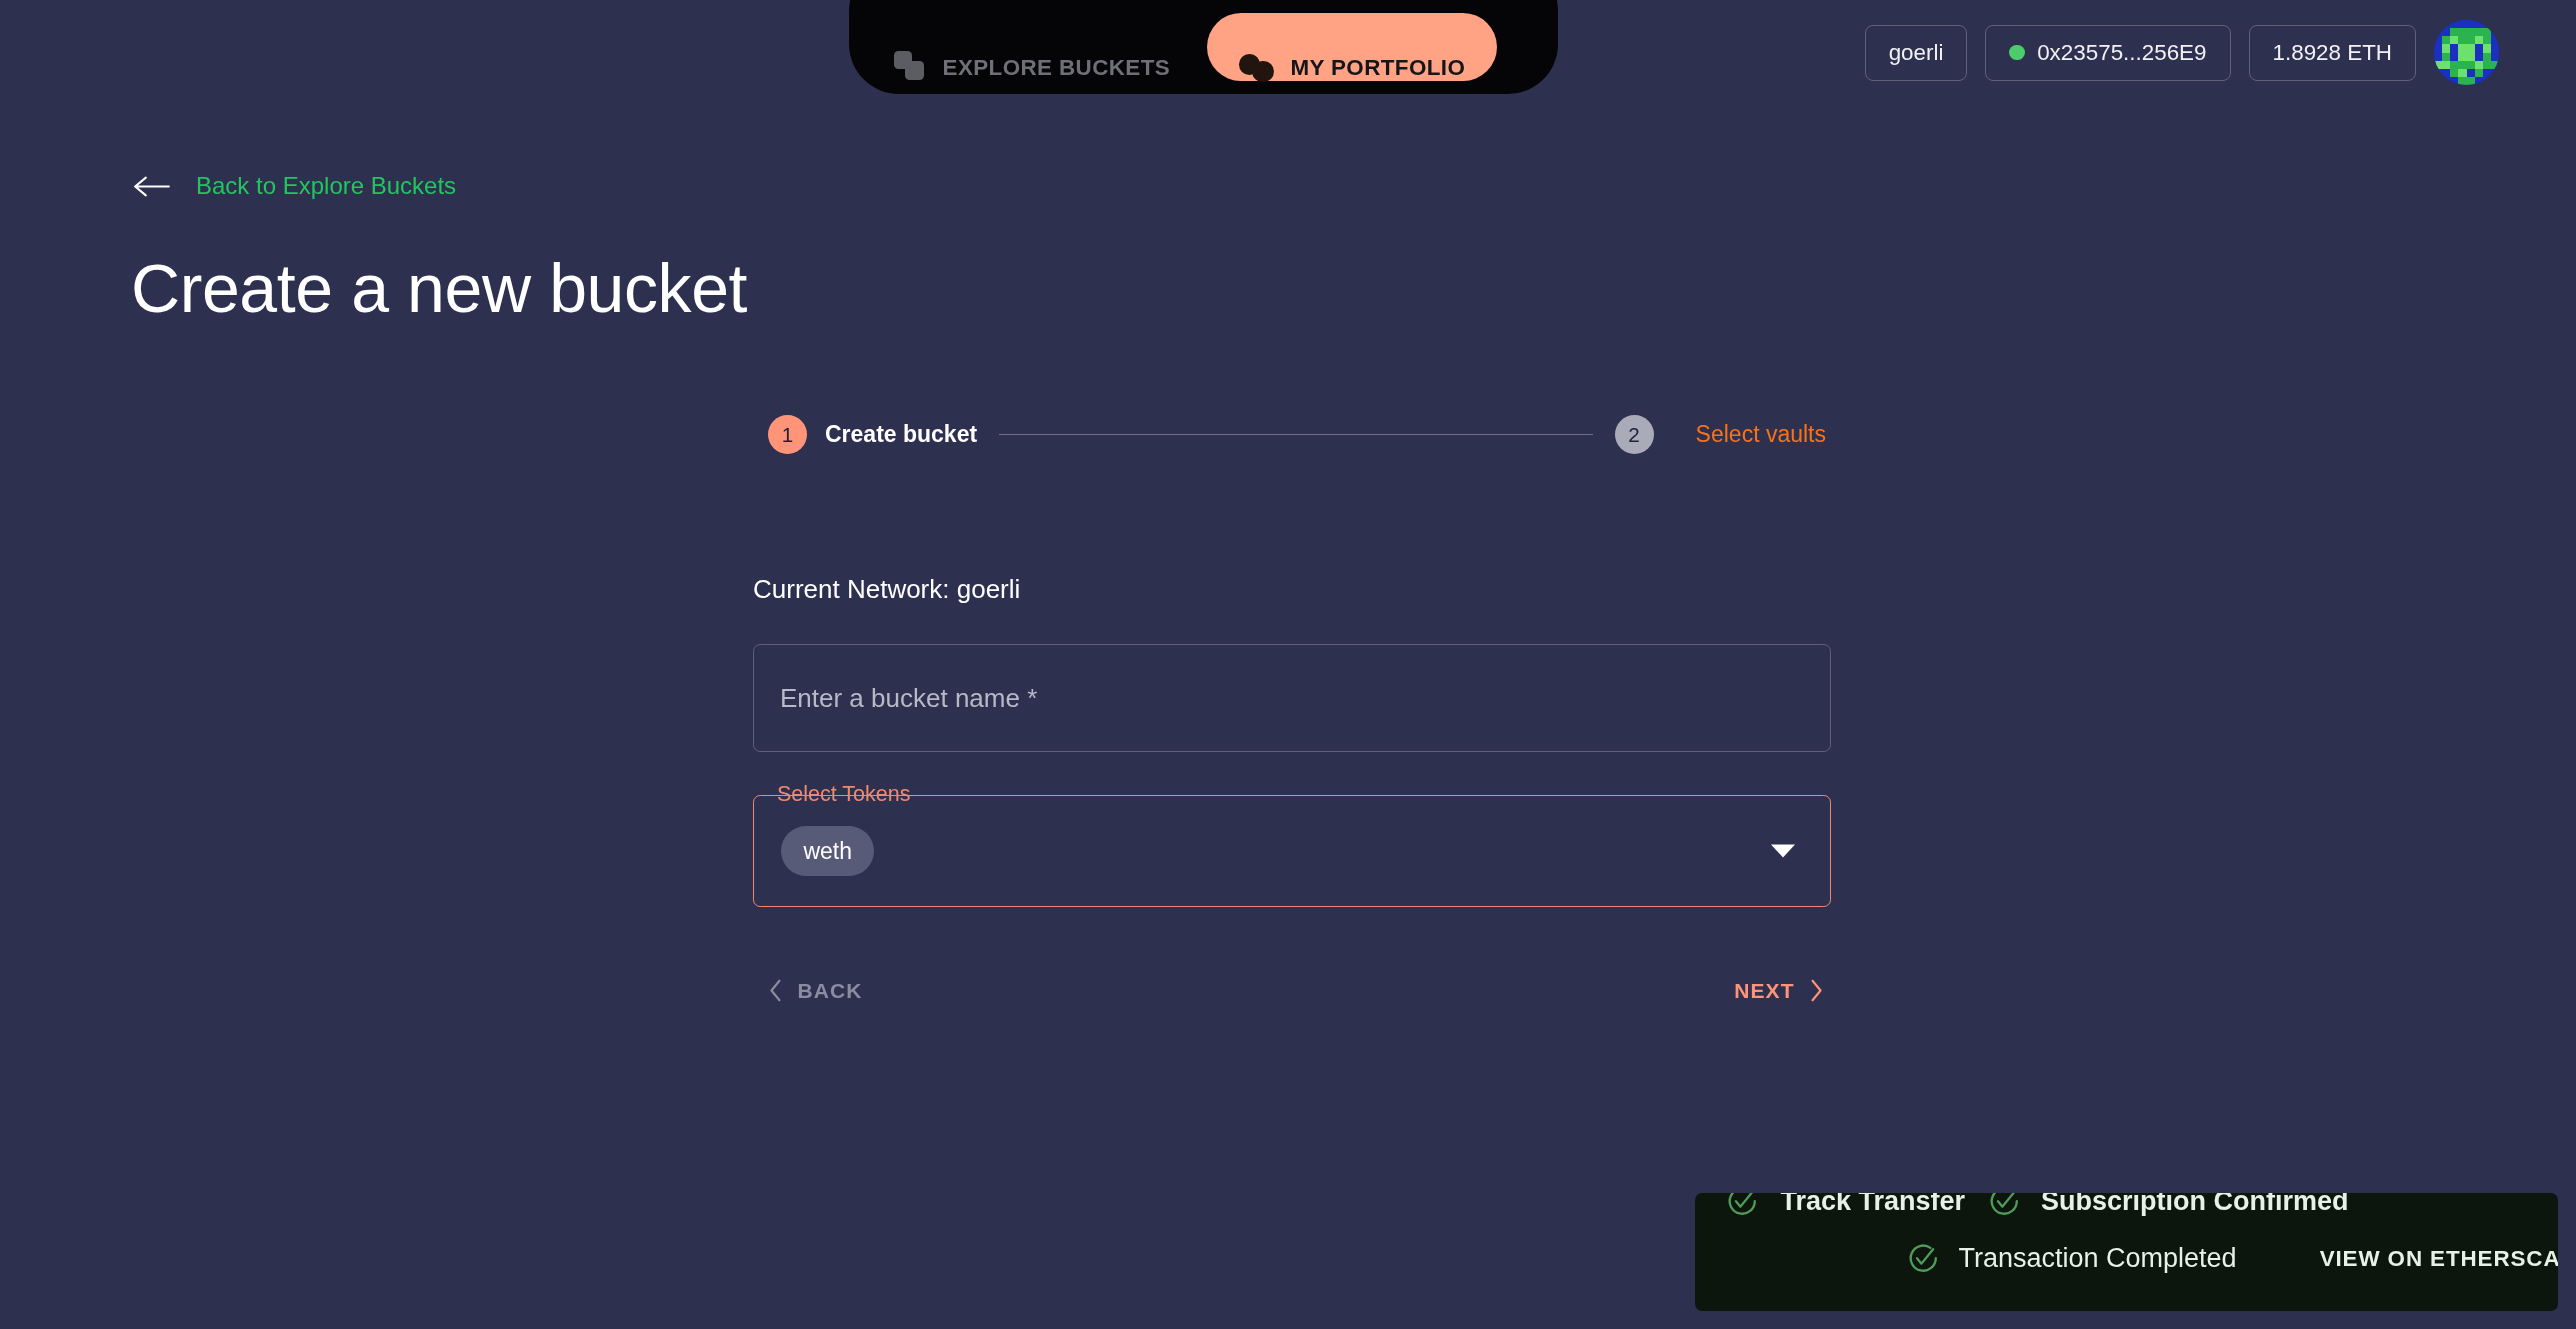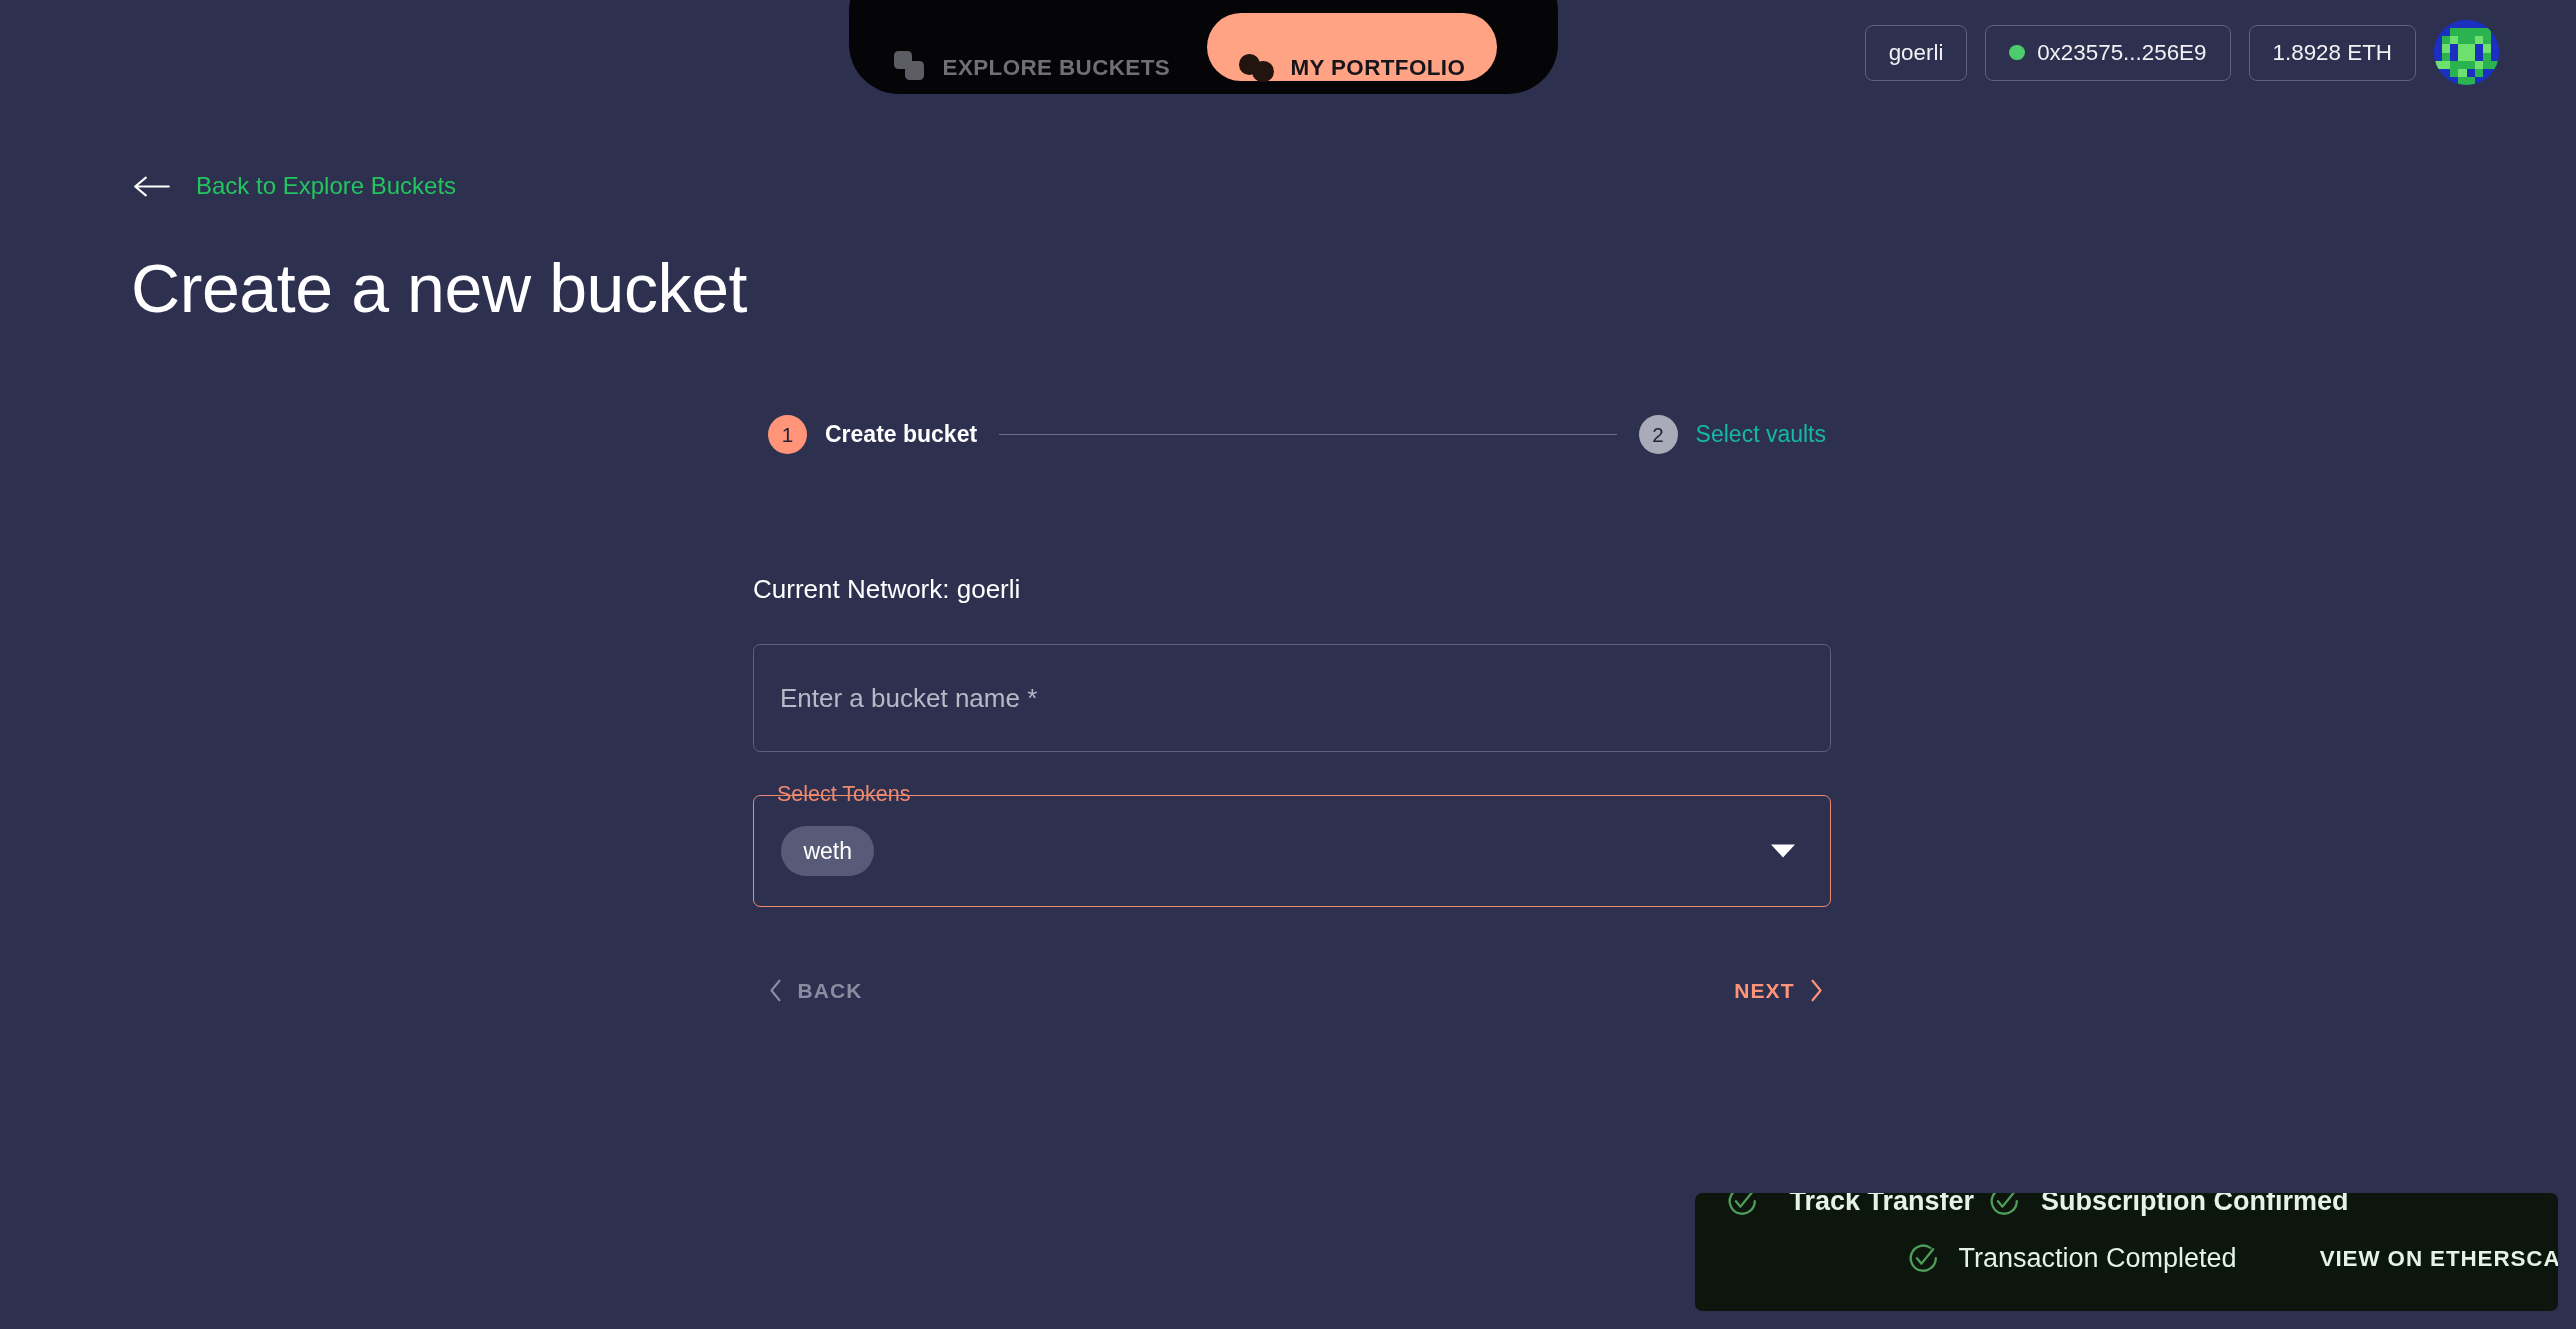--- a/index.html
+++ b/index.html
@@ -150,21 +150,21 @@
     border-radius: 50%;
     display: flex; align-items: center; justify-content: center;
     font-size: 20.6px; font-weight: 500;
     color: #21223a;
     flex: none;
   }
   .step-num.active   { background: #ff9478; }
   .step-num.inactive { background: #a9abb8; }
   .step-label { font-size: 23px; white-space: nowrap; }
   .step-label.active   { color: #ffffff; font-weight: 700; }
-  .step-label.inactive { color: #14b8a6; font-weight: 400; }
+  .step-label.inactive { color: #f97316; font-weight: 400; margin-left: 24px; }
   .step-line {
     flex: 1 1 auto;
     height: 0.9px;
     background: #6d6f88;
     margin: 0 21.5px;
   }
 
   
   .form-area { position: absolute; top: 574px; left: 753px; width: 1078px; }
 
@@ -254,21 +254,21 @@
     border-radius: 7.2px;
     overflow: hidden;
     z-index: 50;
   }
   .toast-row {
     position: absolute;
     display: flex;
     align-items: center;
     white-space: nowrap;
   }
-  .toast-row.r1 { top: -7.2px; left: 32px; gap: 32px; }
+  .toast-row.r1 { top: -7.2px; left: 32px; gap: 23px; }
   .toast-row.r2 { top: -7.2px; left: 294px; gap: 21.5px; }
   .toast-row.r3 { top: 50px; left: 213px; gap: 20px; }
 
   .toast-text { font-size: 27px; color: #e6f2e6; }
   .toast-text.bold { font-weight: 700; }
 
   .check-ico { width: 30.5px; height: 30.5px; flex: none; }
 </style>
 </head>
 <body>

